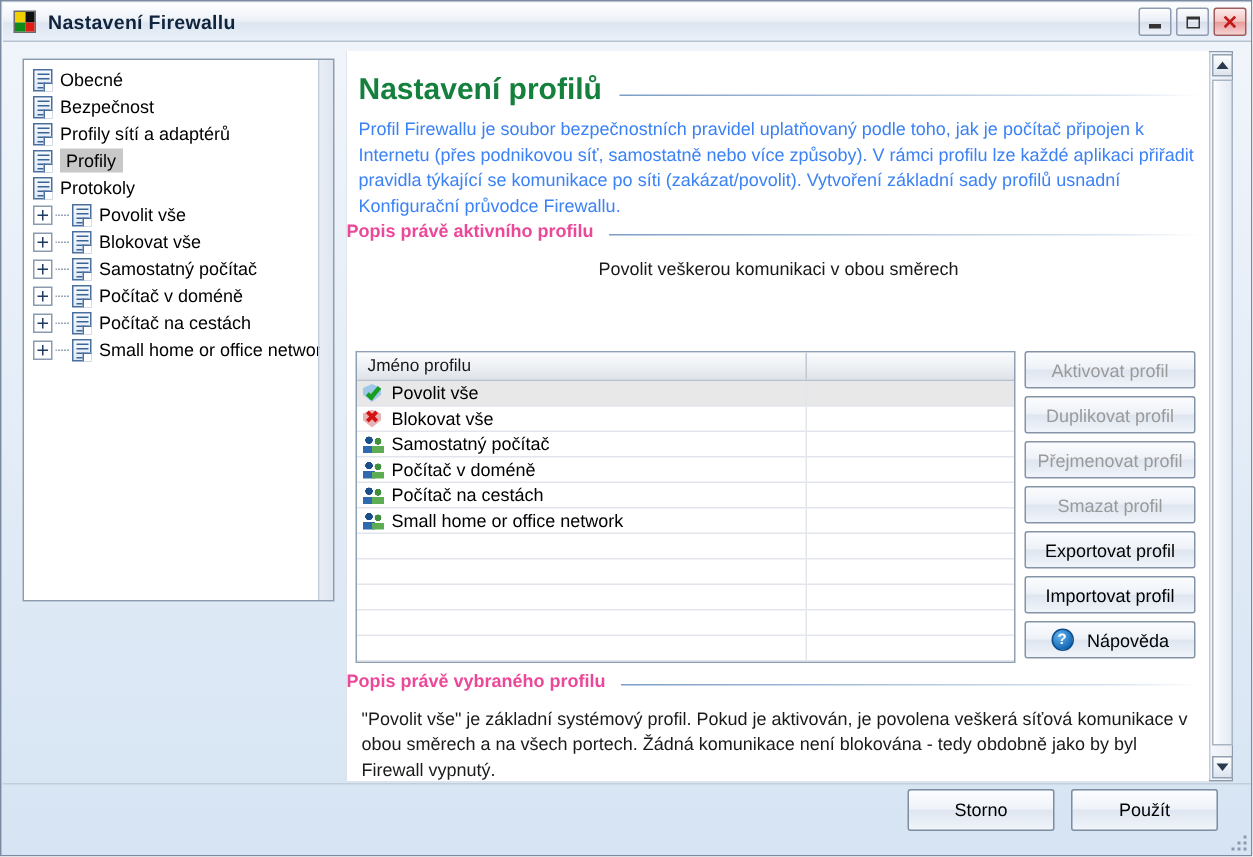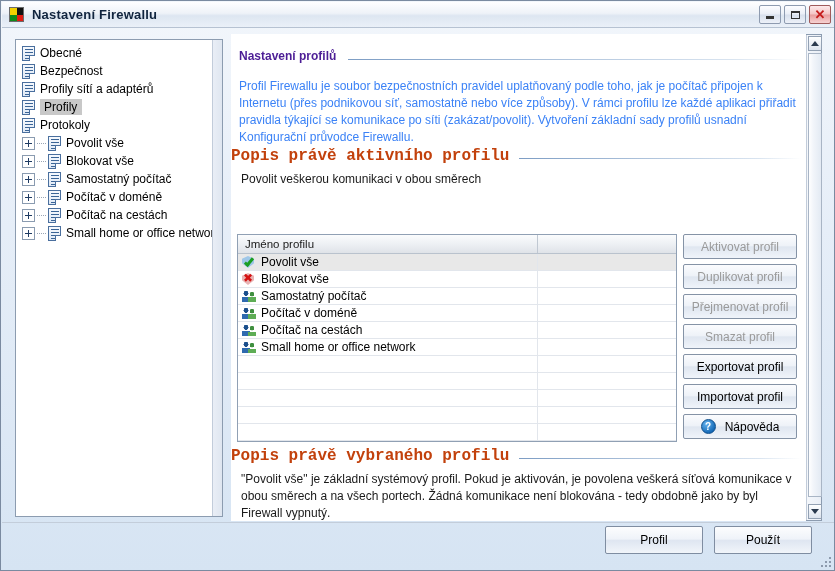--- a/index.html
+++ b/index.html
@@ -82,21 +82,21 @@
   .glyph-close {
     font-size: 13px; font-weight: bold; line-height: 1;
     color: #c41a1a; font-family: "Liberation Sans", sans-serif;
     margin-top: -1px;
   }
 
   
   .tree-panel {
     position: absolute;
     left: 14px; top: 38px;
-    width: 208px; height: 478px;
+    width: 208px; height: 362px;
     box-sizing: border-box;
     background: #ffffff;
     border: 1px solid #8c9cb0;
     overflow: hidden;
   }
   .tree-inner {
     position: absolute;
     left: 0; top: 4px;
     width: 196px;
   }
@@ -193,23 +193,23 @@
   }
 
   .h1-row {
     position: absolute;
     left: 8px; top: 15px;
     width: 562px;
     display: flex;
     align-items: center;
   }
   .h1 {
-    font-size: 12px;
+    font-size: 20px;
     font-weight: bold;
-    color: #4c1d95;
+    color: #15803d;
     white-space: nowrap;
   }
   .rule {
     flex: 1;
     height: 1px;
     margin-left: 12px;
     background: linear-gradient(to right, #7d9dc4, #d9e4f0 85%, #ffffff);
     margin-top: 6px;
   }
 
@@ -224,39 +224,38 @@
   .para-intro { top: 44px; }
 
   .h2-row {
     position: absolute;
     left: 0;
     width: 570px;
     display: flex;
     align-items: center;
   }
   .h2 {
-    font-size: 16px;
+    font-size: 12px;
     font-weight: bold;
-    color: #c2410c;
+    color: #ec4899;
     white-space: nowrap;
-    font-family: Liberation Mono, monospace;
   }
   .h2-row .rule { margin-left: 10px; margin-top: 5px; }
   .h2-active { top: 113px; }
   .h2-selected { top: 413px; }
 
   .sub-text {
     position: absolute;
     left: 10px;
     font-size: 12px;
     color: #1a1a1a;
     line-height: 17px;
     width: 556px;
   }
-  .sub-active { top: 137px; }
+  .sub-active { top: 137px; text-align: center; }
   .sub-selected { top: 437px; }
 
   
   .table {
     position: absolute;
     left: 6px; top: 200px;
     width: 440px; height: 208px;
     box-sizing: border-box;
     border: 1px solid #90a0b4;
     background: #ffffff;
@@ -680,21 +679,21 @@
       <div class="sb-arrow up"></div>
     </div>
     <div class="sb-thumb"></div>
     <div class="sb-btn sb-down">
       <div class="sb-arrow down"></div>
     </div>
   </div>
 
   <div class="footer-sep"></div>
   <div class="dlg-btns">
-    <div class="dbtn">Profil</div>
+    <div class="dbtn">Storno</div>
     <div class="dbtn">Použít</div>
   </div>
 
   <div class="grip">
     <i style="right:0;bottom:0;"></i>
     <i style="right:4px;bottom:0;"></i>
     <i style="right:8px;bottom:0;"></i>
     <i style="right:0;bottom:4px;"></i>
     <i style="right:4px;bottom:4px;"></i>
     <i style="right:0;bottom:8px;"></i>

